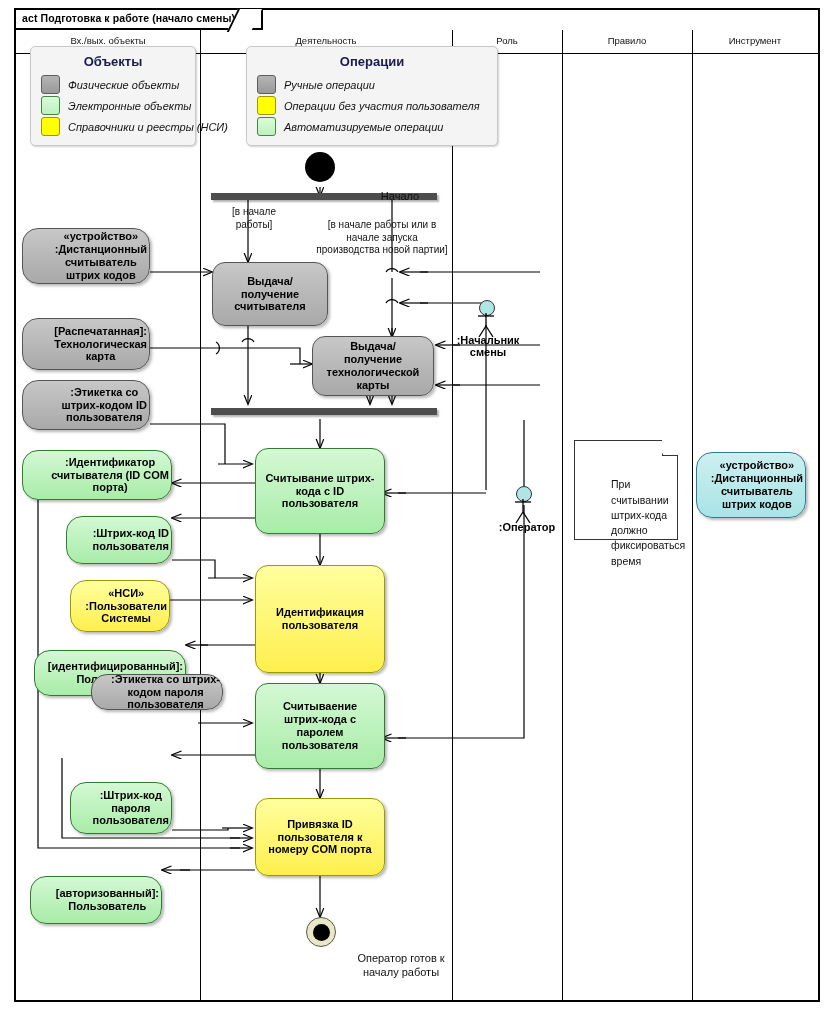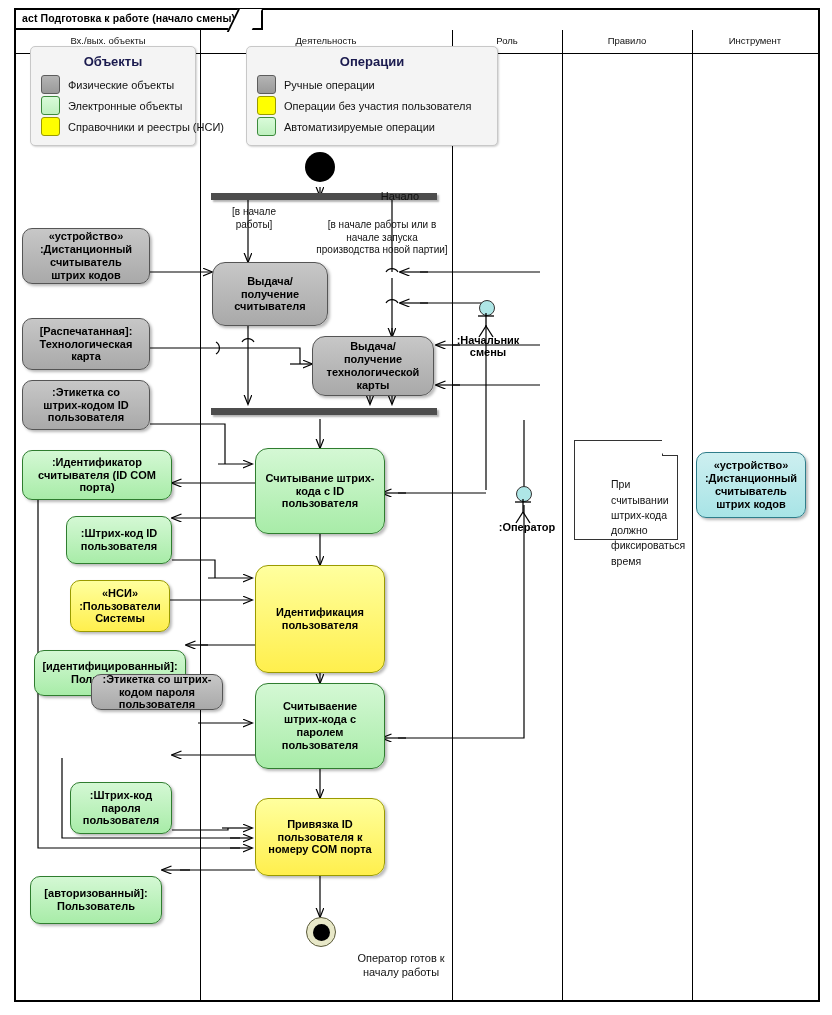--- a/index.html
+++ b/index.html
@@ -33,28 +33,28 @@
   .legend{position:absolute;background:#f4f4f4;border:1px solid #c8c8c8;
           border-radius:5px;box-shadow:1px 1px 2px rgba(0,0,0,.18);}
   .legend-title{text-align:center;font-size:13px;font-weight:bold;
                 color:#1a1a4e;padding:7px 0 5px;}
   .legend-row{display:flex;align-items:center;padding:1px 0 1px 10px;}
   .legend-sw{width:17px;height:17px;border-radius:3px;flex:0 0 auto;
              margin-right:8px;}
   .sw-grey{background:linear-gradient(#b4b4b4,#9a9a9a);border:1px solid #5c5c5c;}
   .sw-green{background:linear-gradient(#d9fbd9,#bff0bf);border:1px solid #3c8a3c;}
   .sw-yellow{background:#ffff00;border:1px solid #9a9a00;}
-  .legend-lbl{font-size:11px;color:#111;white-space:nowrap;}
+  .legend-lbl{font-size:11px;color:#111;white-space:nowrap;font-style:italic;}
 
   
   .node{position:absolute;box-sizing:border-box;display:flex;
         align-items:center;justify-content:center;text-align:center;
         font-size:11px;font-weight:bold;line-height:1.18;color:#000;
         box-shadow:2px 2px 3px rgba(0,0,0,.28);z-index:3;padding:2px;}
-  .obj{border-radius:10px;}
+  .obj{border-radius:16px;justify-content:flex-end;}
   .act{border-radius:13px;}
   .grey{background:linear-gradient(#c7c7c7,#a9a9a9);border:1px solid #555;}
   .green{background:linear-gradient(#d4f8d4,#a8eca8);border:1px solid #2f7d2f;}
   .yellow{background:linear-gradient(#ffff9e,#ffef4d);border:1px solid #9a9a00;}
   .cyan{background:linear-gradient(#cdeff0,#a8e4e6);border:1px solid #2f7d8a;}
   .obj.grey{font-weight:bold;}
 
   
   .bar{position:absolute;height:7px;background:#4d4d4d;
        box-shadow:2px 2px 2px rgba(0,0,0,.3);z-index:4;}

